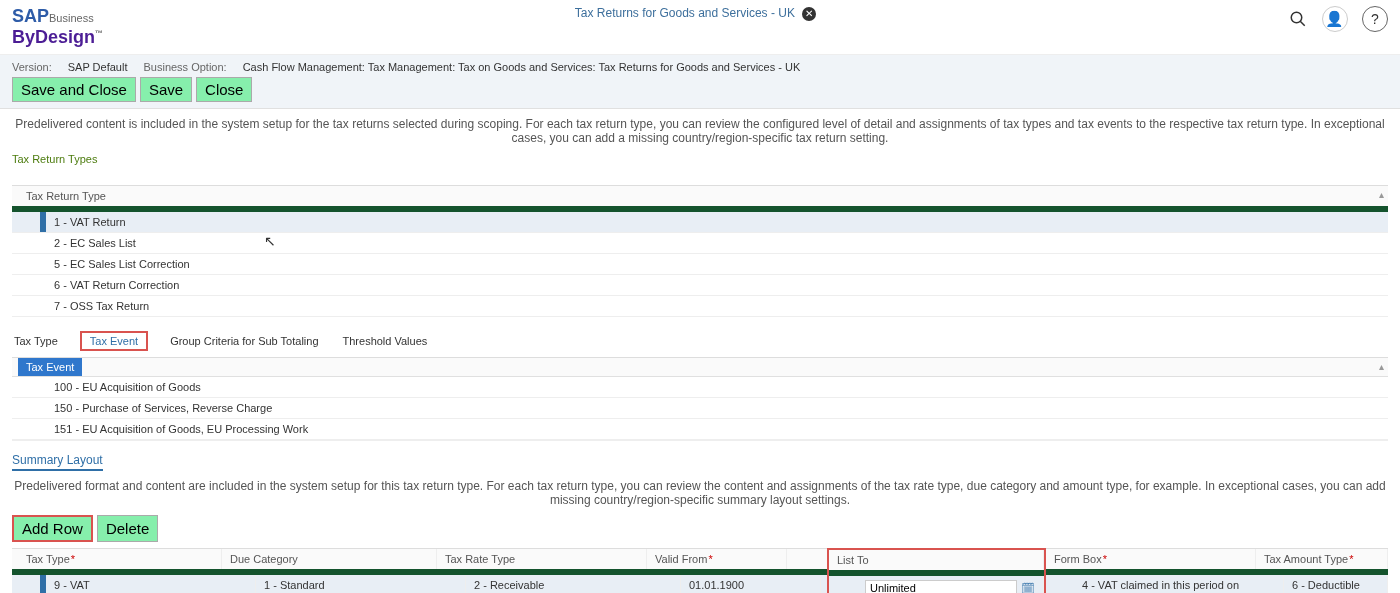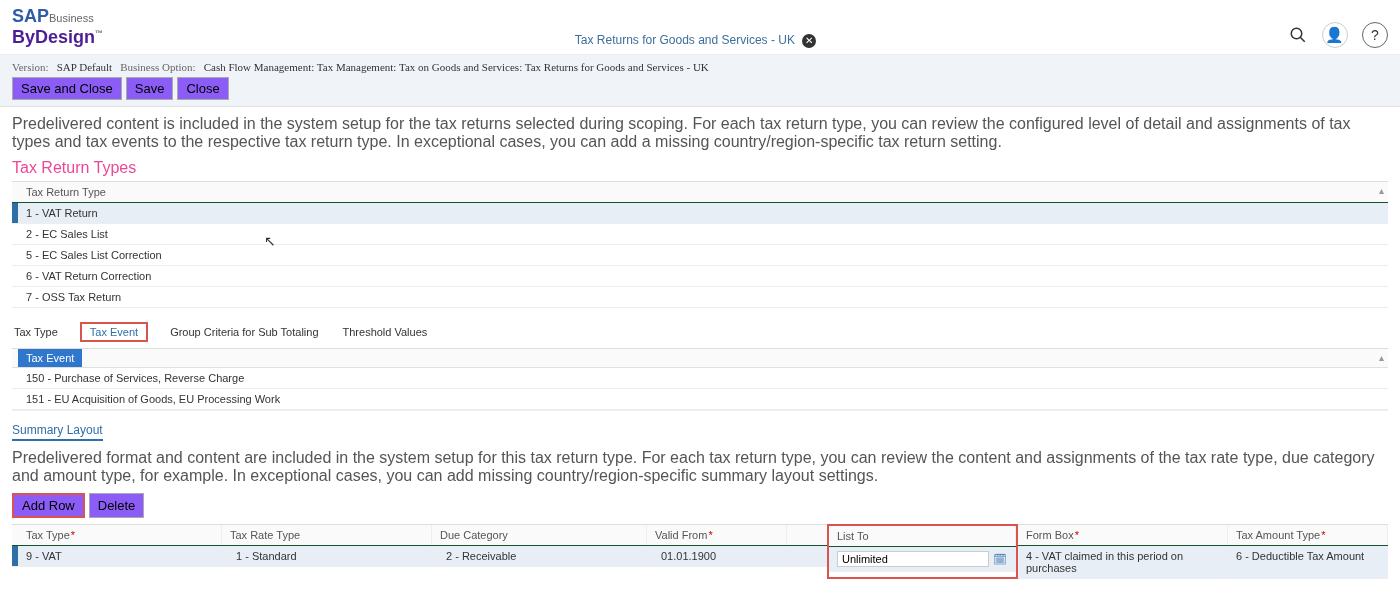--- a/index.html
+++ b/index.html
@@ -1,42 +1,42 @@
 <!DOCTYPE html>
 <html><head>
 <meta charset="utf-8">
 <style>
 * { box-sizing: border-box; margin: 0; padding: 0; }
 body { font-family: Arial, sans-serif; font-size: 11px; color: #333; background: #fff; width: 1400px; }
-.topbar { display: flex; align-items: flex-end; padding: 6px 12px; border-bottom: 1px solid #eee; }
+.topbar { display: flex; align-items: flex-start; padding: 6px 12px; border-bottom: 1px solid #eee; }
 .logo { font-size: 18px; font-weight: bold; }
 .logo .sap { color: #2e5ca8; }
 .logo .biz { color: #666; font-size: 11px; font-weight: normal; }
 .logo .byd { color: #4c1d95; }
 .logo sup { font-size: 8px; color: #666; }
 .title-center { flex: 1; text-align: center; color: #3d6f9c; font-size: 12px; }
 .title-close { display: inline-block; width: 14px; height: 14px; border-radius: 50%; background: #333; color: #fff; text-align: center; line-height: 14px; margin-left: 4px; font-size: 10px; }
 .topbar-right { display: flex; gap: 14px; align-items: center; }
 .icon-btn { width: 20px; height: 20px; display: inline-flex; align-items: center; justify-content: center; font-size: 16px; }
 .avatar-circle { width: 26px; height: 26px; border: 1px solid #ccc; border-radius: 50%; display: inline-flex; align-items: center; justify-content: center; overflow: hidden; }
 .avatar-circle span { font-size: 15px; }
 .help-circle { width: 26px; height: 26px; border: 1px solid #666; border-radius: 50%; display: inline-flex; align-items: center; justify-content: center; font-size: 14px; }
 .meta-bar { background: #f0f4f8; padding: 6px 12px; border-bottom: 1px solid #e0e0e0; }
-.meta-line { display: flex; gap: 8px; margin-bottom: 4px; font-family: Liberation Serif, serif; }
+.meta-line { display: flex; gap: 16px; margin-bottom: 4px; }
 .meta-label { color: #666; }
 .btn-row { display: flex; gap: 4px; }
-.btn { border: 1px solid #aaa; background: #8b5cf6; padding: 3px 8px; font-size: 13px; cursor: pointer; }
+.btn { border: 1px solid #aaa; background: #86efac; padding: 3px 8px; font-size: 15px; cursor: pointer; }
 .content { padding: 8px 12px; }
-.desc { color: #555; font-size: 16px; margin-bottom: 8px; }
-.section-title { font-size: 16px; color: #ec4899; margin: 8px 0 4px; }
+.desc { color: #555; font-size: 12px; margin-bottom: 8px; text-align: center; }
+.section-title { font-size: 11px; color: #4d7c0f; margin: 8px 0 20px; }
 .summary-title { font-size: 12px; color: #2f6fa7; border-bottom: 2px solid #2f6fa7; display: inline-block; padding-bottom: 2px; margin: 12px 0 8px; }
 .table { width: 100%; border-top: 1px solid #ddd; position: relative; }
-.thead { display: flex; background: #fafafa; border-bottom: 1px solid #14532d; font-size: 11px; color: #555; }
+.thead { display: flex; background: #fafafa; border-bottom: 6px solid #14532d; font-size: 11px; color: #555; }
 .thead .cell { padding: 4px 8px; }
-.row { display: flex; border-bottom: 1px solid #eee; font-size: 11px; }
+.row { display: flex; border-bottom: 1px solid #eee; font-size: 11px; padding-left: 28px; }
 .row .cell { padding: 4px 8px; }
 .row.selected { background: #e8eef5; }
 .row .marker { width: 6px; background: #2f6fa7; }
 .row .marker.empty { background: transparent; }
 .tabs { display: flex; gap: 20px; margin: 14px 0 6px; font-size: 11px; }
 .tab { padding: 4px 2px; color: #333; cursor: pointer; }
 .tab.active { color: #2f6fa7; }
 .tab.highlight { border: 2px solid #d9534f; padding: 2px 8px; }
 .pill-header { display: inline-block; background: #2f77cc; color: #fff; padding: 3px 8px; font-size: 11px; }
 .pill-wrap { display:flex; background:#fafafa; border-bottom:1px solid #e0e0e0; }
@@ -140,20 +140,24 @@
   </div>
 
   <div class="table">
     <div class="pill-wrap">
         <div class="marker" style="width:6px;"></div>
         <span class="pill-header">Tax Event</span>
         <span class="col-handle">▴</span>
       </div>
     <div class="row">
         <div class="marker empty"></div>
+        <div class="cell">100 - EU Acquisition of Goods</div>
+      </div>
+    <div class="row">
+        <div class="marker empty"></div>
         <div class="cell">150 - Purchase of Services, Reverse Charge</div>
       </div>
     <div class="row">
         <div class="marker empty"></div>
         <div class="cell">151 - EU Acquisition of Goods, EU Processing Work</div>
       </div>
     <div class="row">
         <div class="marker empty"></div>
       </div>
   </div>
@@ -164,22 +168,22 @@
   <div class="btn-row" style="margin-bottom:6px">
     <button class="btn highlight">Add Row</button>
     <button class="btn">Delete</button>
   </div>
 
   <div class="summary-wrap">
     <div class="summary-left">
       <div class="table summary-table">
         <div class="thead">
           <div class="cell taxtype-w req" style="padding-left:14px">Tax Type</div>
+          <div class="cell duecat-w">Due Category</div>
           <div class="cell ratetype-w">Tax Rate Type</div>
-          <div class="cell duecat-w">Due Category</div>
           <div class="cell vfrom-w req">Valid From</div>
         </div>
         <div id="sum-rows-left">
             <div class="row selected">
        <div class="marker"></div>
        <div class="cell taxtype-w">9 - VAT</div>
        <div class="cell ratetype-w">1 - Standard</div>
        <div class="cell duecat-w">2 - Receivable</div>
        <div class="cell vfrom-w">01.01.1900</div>
      </div>

